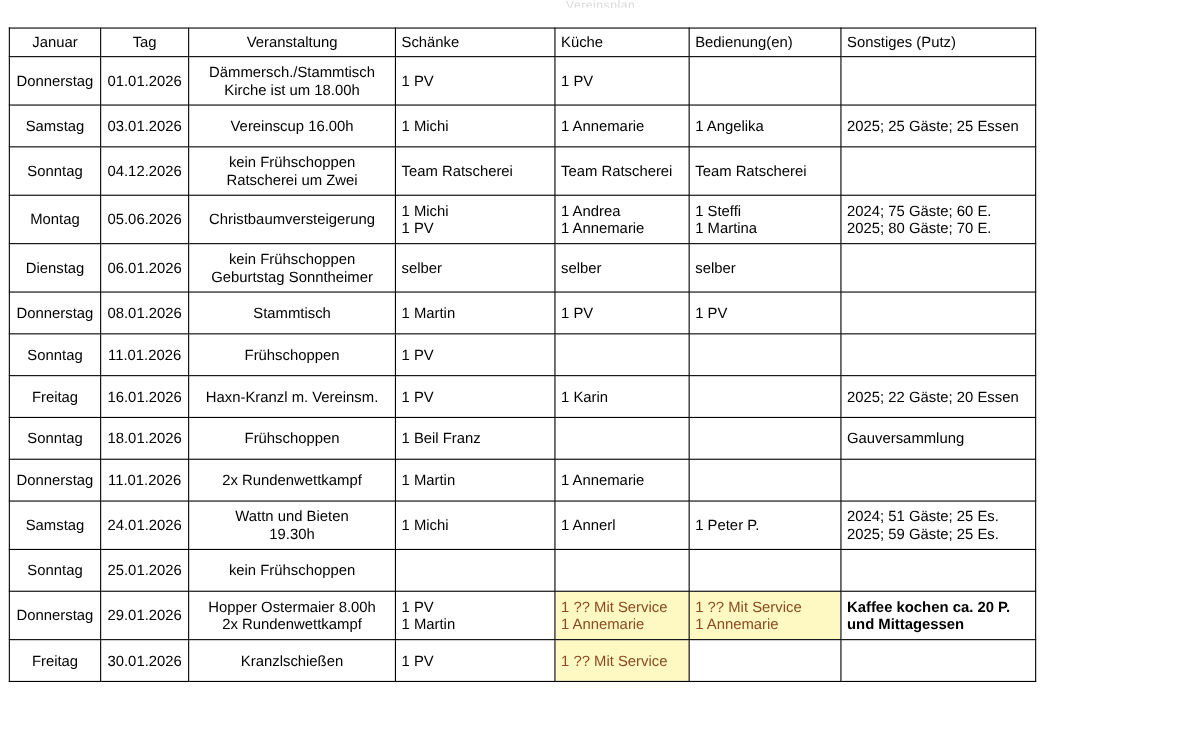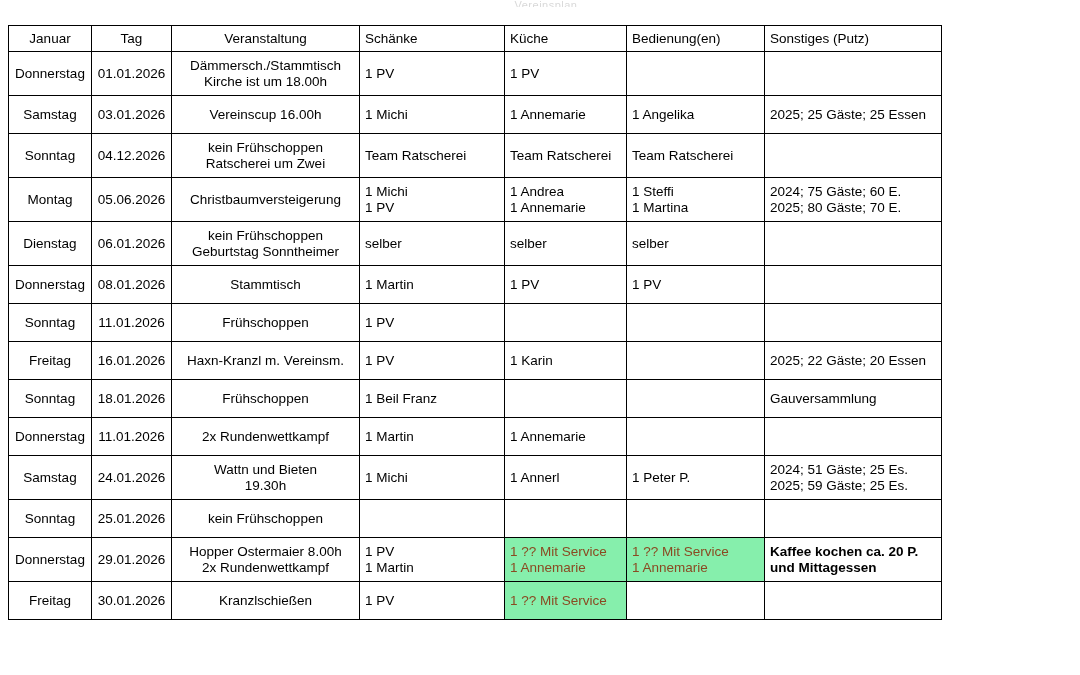--- a/index.html
+++ b/index.html
@@ -95,21 +95,21 @@
     vertical-align: middle;
   }
 
   tbody tr { height: 38px; }
   tbody tr.tall { height: 44px; }
 
   .cell-lines span { display: block; white-space: nowrap; }
 
   
   td.hl {
-    background: #86efac;
+    background: #fef9c3;
   }
   td.hl .cell-lines span { color: #8a4a22; }
 
   td.bold .cell-lines span { font-weight: bold; }
 </style>
 </head>
 <body>
 
 <div id="page">
 

